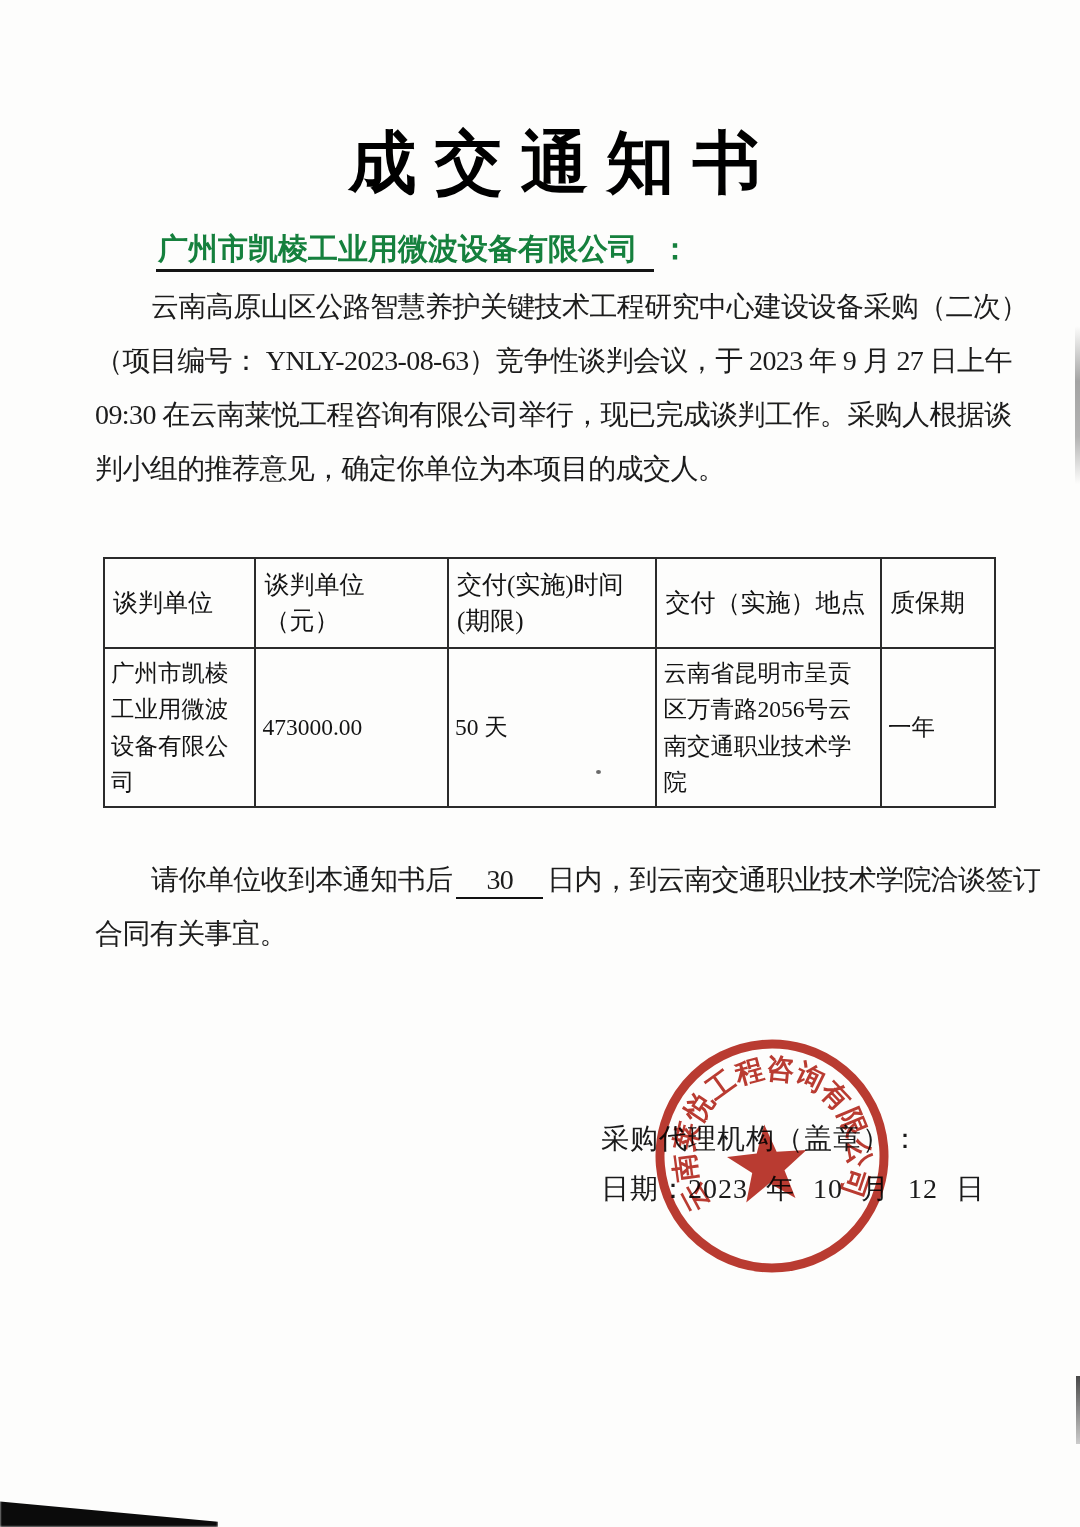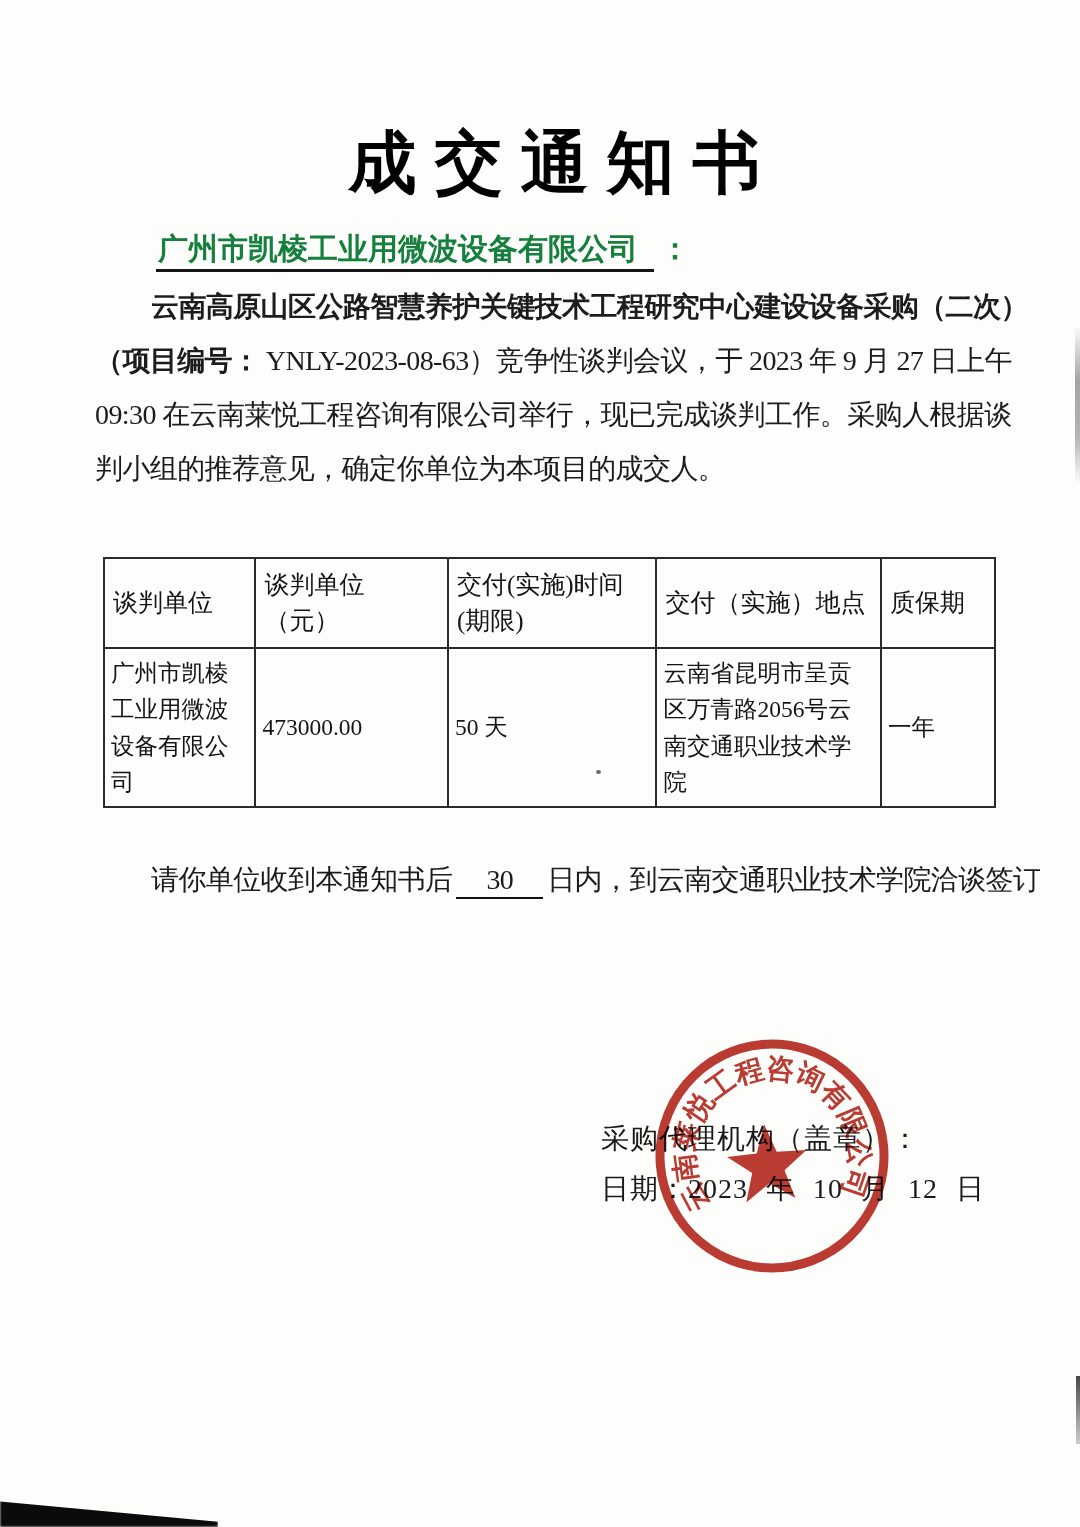--- a/index.html
+++ b/index.html
@@ -24,21 +24,21 @@
   
   .addr{position:absolute;left:156px;top:229px;font-size:30px;font-weight:bold;color:#15803d;white-space:nowrap;}
   .addr-name{border-bottom:3px solid #151515;padding:0 16px 4px 2px;}
   .addr-colon{margin-left:6px;}
   
   .para{position:absolute;left:95px;width:895px;font-size:28px;line-height:54px;letter-spacing:-0.6px;}
   .p1{top:280px;}
   .p2{top:853px;}
   .ln{height:54px;white-space:nowrap;}
   .indent{text-indent:56px;}
-  .b{font-weight:bold;}
+  .b{font-weight:normal;}
   .days{border-bottom:2.5px solid #111;padding:0 30px 2px 30px;margin:0 4px;}
   
   .ttable{
     position:absolute;left:103px;top:557px;width:893px;
     border-collapse:collapse;table-layout:fixed;
     text-align:left;color:#141414;
   }
   .ttable th,.ttable td{border:2px solid #2b2b2b;vertical-align:middle;}
   .ttable th{font-weight:normal;font-size:25px;height:88px;line-height:1.45;padding:0 8px;white-space:pre-line;}
   .ttable td{font-size:23.5px;height:157px;line-height:1.55;padding:0 6px;}
@@ -115,20 +115,21 @@
         <td>473000.00</td>
         <td>50 天</td>
         <td>云南省昆明市呈贡区万青路2056号云南交通职业技术学院</td>
         <td>一年</td>
       </tr>
     </tbody>
   </table>
 
   <div class="para p2">
     <div class="ln indent"><span>请你单位收到本通知书后</span><span class="days">30</span><span>日内，到云南交通职业技术学院洽谈签订</span></div>
+    <div class="ln">合同有关事宜。</div>
   </div>
 
   <div class="sign">
     <div>采购代理机构（盖章）：</div>
     <div class="date">日期：2023 年 10 月 12 日</div>
   </div>
 
   <div class="stamp">
     <svg width="300" height="300" viewBox="0 0 300 300">
       <defs>

